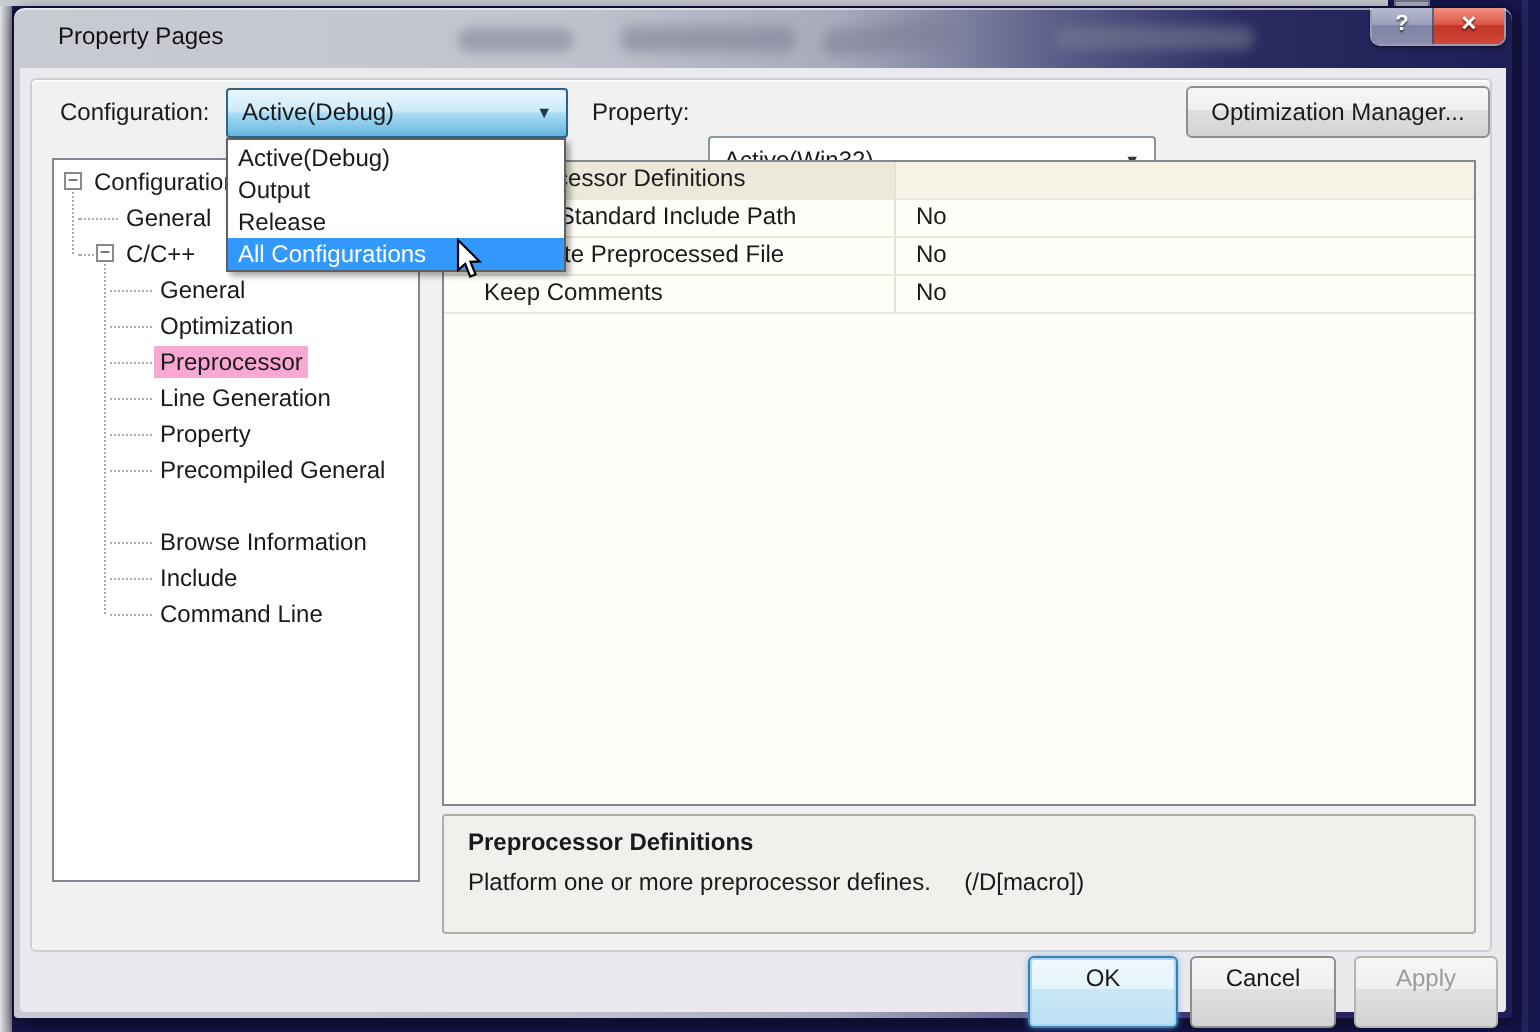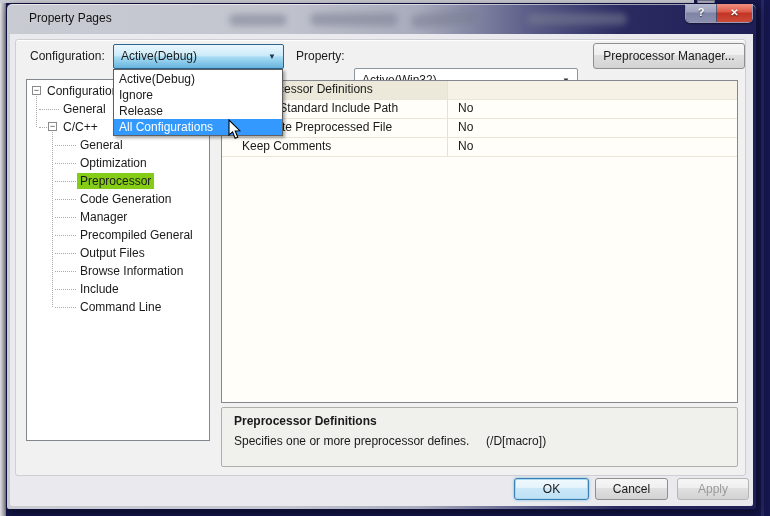--- a/index.html
+++ b/index.html
@@ -63,21 +63,21 @@
   .btn-cfgmgr{left:586px;top:39px;width:152px;height:26px;line-height:24px;}
 
   
   .tree{position:absolute;left:19px;top:75px;width:184px;height:362px;background:#FFFFFF;
     border:1px solid #828790;box-sizing:border-box;overflow:hidden;}
   .trow{position:absolute;left:2px;right:2px;height:18px;line-height:18px;white-space:nowrap;}
   .trow .lbl{display:inline-block;padding:0 3px;line-height:16px;margin-top:1px;}
   .trow.lvl0 .lbl{margin-left:15px;}
   .trow.lvl1 .lbl{margin-left:31px;}
   .trow.lvl2 .lbl{margin-left:48px;}
-  .trow.selected .lbl{background:#84cc16;}
+  .trow.selected .lbl{background:#f9a8d4;}
   .expander{position:absolute;top:4px;width:9px;height:9px;box-sizing:border-box;
     border:1px solid #8A8A8A;background:#fff;color:#333;font-size:9px;line-height:6px;
     text-align:center;cursor:default;}
   .trow.lvl0 .expander{left:3px;}
   .trow.lvl1 .expander{left:19px;}
   .hline{position:absolute;top:9px;height:0;border-top:1px dotted #ABABAB;}
   .hl-a{left:10px;width:8px;}   
   .hl-b{left:10px;width:20px;}  
   .hl-c{left:26px;width:21px;}  
   .vline{position:absolute;width:0;border-left:1px dotted #ABABAB;}
@@ -95,21 +95,21 @@
   .grow.selected .gname{background:#ECE8DA;}
   .grow.selected .gval{background:#F6F3E6;}
 
   
   .descpanel{position:absolute;left:214px;top:403px;width:517px;height:60px;background:#F0F0EC;
     border:1px solid #AFAFAA;border-radius:2px;box-sizing:border-box;}
   .desc-title{position:absolute;left:12px;top:6px;font-weight:bold;}
   .desc-body{position:absolute;left:12px;top:26px;white-space:pre;}
 
   
-  .footer-btn{position:absolute;top:474px;height:22px;line-height:20px;}
+  .footer-btn{position:absolute;top:474px;height:36px;line-height:20px;}
   .btn-ok{left:507px;width:75px;border:1px solid #3C7FB1;
     background:linear-gradient(#F1F9FE 0%,#E4F3FB 45%,#CBE8F8 46%,#BCE0F5 100%);
     box-shadow:0 0 0 1px #A9D7F0 inset, 0 0 3px rgba(80,160,220,.7);}
   .btn-cancel{left:588px;width:73px;}
   .btn-apply{left:670px;width:72px;color:#9B9B9B;border-color:#B5B5B5;}
 
   
   .ddlist{position:absolute;left:106px;top:65px;width:170px;height:67px;background:#FFFFFF;
     border:1px solid #606060;box-sizing:border-box;padding-top:1px;z-index:50;
     box-shadow:2px 2px 3px rgba(0,0,0,.35);}
@@ -157,21 +157,21 @@
     </div>
 
     <span class="lbl-static plat-label">Property:</span>
 
     <div class="combo combo-platform">
       <span class="val">Active(Win32)</span>
       <span class="arrow">▼</span>
     </div>
 
     <div class="push-btn btn-cfgmgr">
-      <span>Preprocessor Manager...</span>
+      <span>Optimization Manager...</span>
     </div>
 
     <div class="tree">
       <div class="vline vl-a"></div>
       <div class="vline vl-b"></div>
 
       <div class="trow lvl0" style="top:2px">
         <span class="expander">−</span>
         <span class="lbl">Configuration Properties</span>
       </div>
@@ -191,33 +191,29 @@
       <div class="trow lvl2" style="top:74px">
         <i class="hline hl-c"></i>
         <span class="lbl">Optimization</span>
       </div>
       <div class="trow lvl2 selected" style="top:92px">
         <i class="hline hl-c"></i>
         <span class="lbl">Preprocessor</span>
       </div>
       <div class="trow lvl2" style="top:110px">
         <i class="hline hl-c"></i>
-        <span class="lbl">Code Generation</span>
+        <span class="lbl">Line Generation</span>
       </div>
       <div class="trow lvl2" style="top:128px">
         <i class="hline hl-c"></i>
-        <span class="lbl">Manager</span>
+        <span class="lbl">Property</span>
       </div>
       <div class="trow lvl2" style="top:146px">
         <i class="hline hl-c"></i>
         <span class="lbl">Precompiled General</span>
-      </div>
-      <div class="trow lvl2" style="top:164px">
-        <i class="hline hl-c"></i>
-        <span class="lbl">Output Files</span>
       </div>
       <div class="trow lvl2" style="top:182px">
         <i class="hline hl-c"></i>
         <span class="lbl">Browse Information</span>
       </div>
       <div class="trow lvl2" style="top:200px">
         <i class="hline hl-c"></i>
         <span class="lbl">Include</span>
       </div>
       <div class="trow lvl2" style="top:218px">
@@ -240,36 +236,36 @@
         <div class="gval">No</div>
       </div>
       <div class="grow">
         <div class="gname">Keep Comments</div>
         <div class="gval">No</div>
       </div>
     </div>
 
     <div class="descpanel">
       <div class="desc-title">Preprocessor Definitions</div>
-      <div class="desc-body">Specifies one or more preprocessor defines.     (/D[macro])</div>
+      <div class="desc-body">Platform one or more preprocessor defines.     (/D[macro])</div>
     </div>
 
     <div class="push-btn footer-btn btn-ok">
       <span>OK</span>
     </div>
     <div class="push-btn footer-btn btn-cancel">
       <span>Cancel</span>
     </div>
     <div class="push-btn footer-btn btn-apply">
       <span>Apply</span>
     </div>
 
     <div class="ddlist">
       <div class="dditem">Active(Debug)</div>
-      <div class="dditem">Ignore</div>
+      <div class="dditem">Output</div>
       <div class="dditem">Release</div>
       <div class="dditem hl">All Configurations</div>
     </div>
 
     <div class="cursor">
       <svg width="15" height="22" viewBox="0 0 15 22">
         <polygon points="1,1 1,16 4.6,12.9 7.1,19.3 9.8,18.2 7.2,11.9 11.8,11.7" fill="#FFFFFF" stroke="#000000" stroke-width="1.1"></polygon>
       </svg>
     </div>
 

